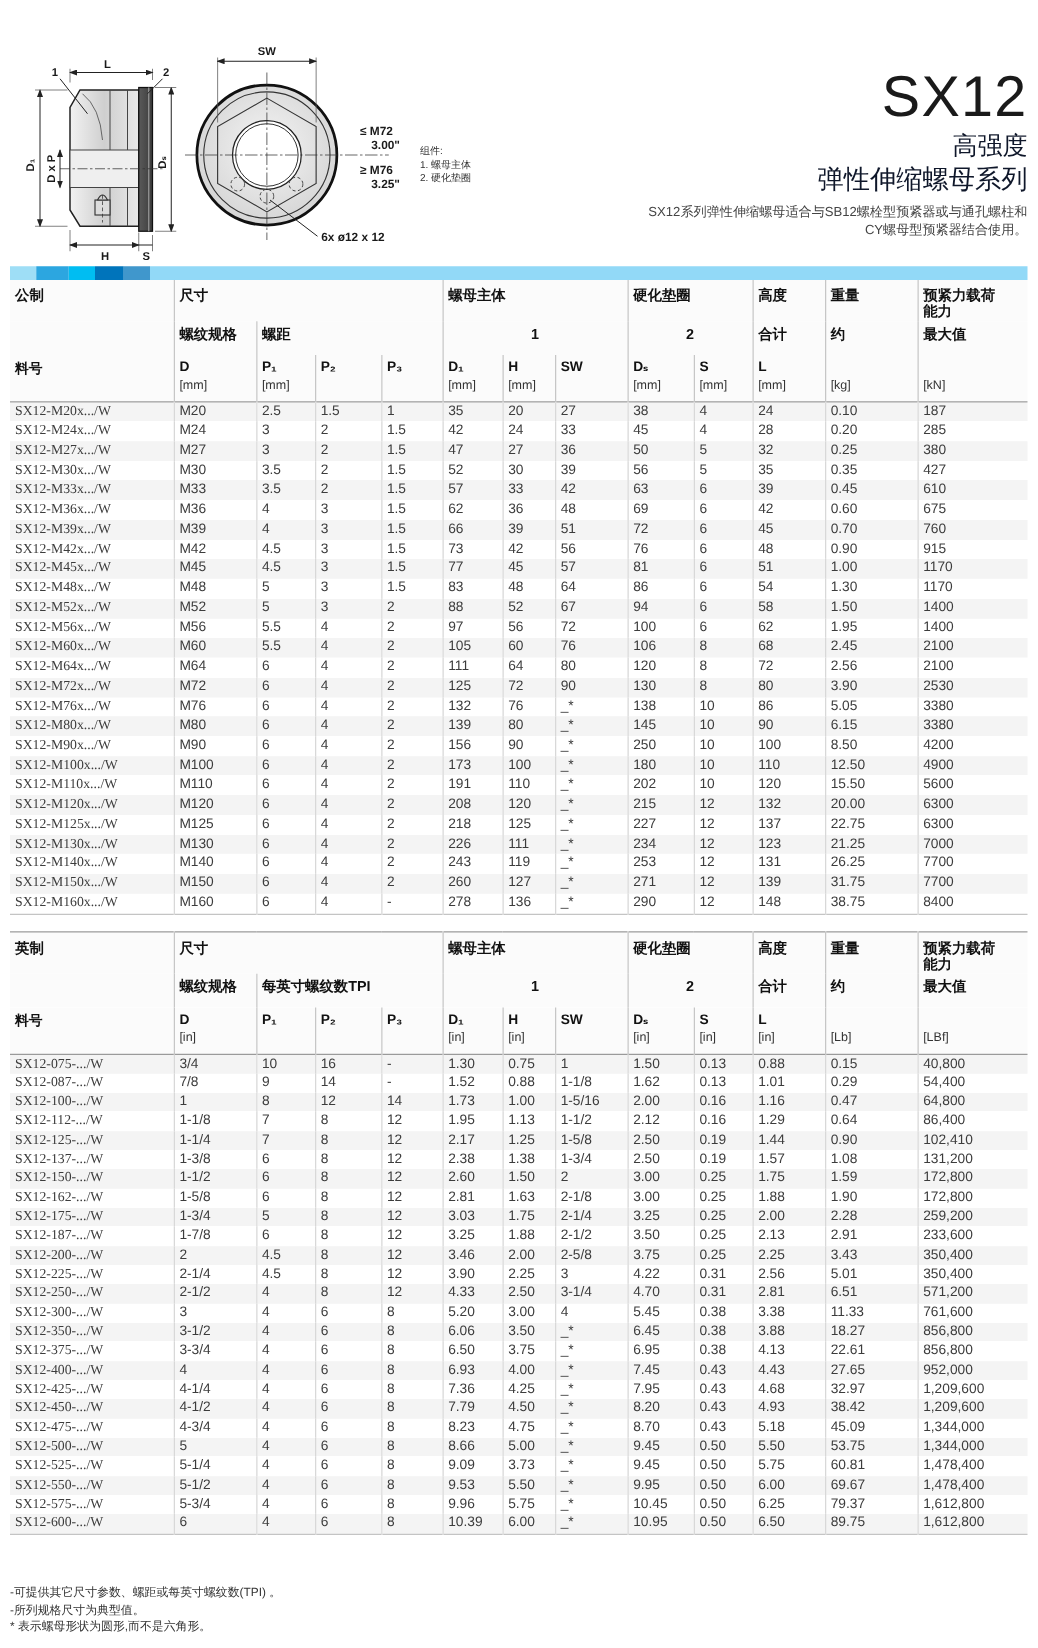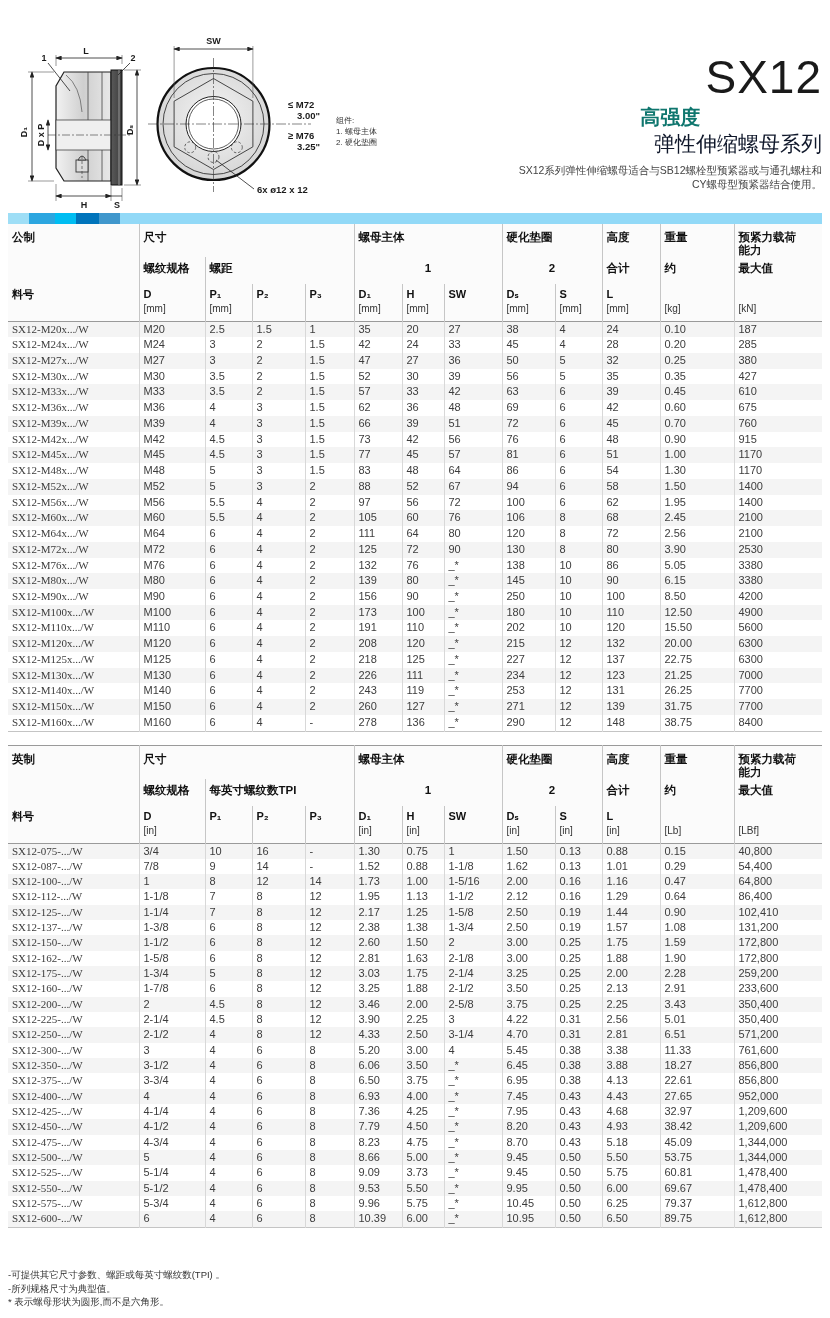--- a/index.html
+++ b/index.html
@@ -7,21 +7,21 @@
   body {
     font-family: "Liberation Sans", "DejaVu Sans", sans-serif;
     color:#222; position:relative;
   }
   .page { width:830px; height:1318px; position:relative; overflow:hidden; background:#fff; }
 
   
   .top { position:relative; height:213px; }
   .titleblock { position:absolute; top:52px; right:8px; text-align:right; }
   .title-main { font-size:46px; line-height:50px; font-weight:400; color:#1a1a1a; letter-spacing:1px;}
-  .title-sub1 { font-size:20px; line-height:26px; font-weight:700; color:#0f766e; margin-top:2px;text-align:center;}
+  .title-sub1 { font-size:20px; line-height:26px; font-weight:400; color:#0f172a; margin-top:2px;}
   .title-sub2 { font-size:21px; line-height:27px; font-weight:500; color:#0f172a;}
   .title-desc { font-size:10.5px; line-height:14px; color:#444; margin-top:6px; }
   .diagram { position:absolute; left:6px; top:28px; }
 
   
   .brandbar { position:absolute; top:213px; left:8px; width:814px; height:11px; display:flex; }
   .brandbar div { height:11px; }
 
   
   .tbl { width:814px; margin-left:8px; border-collapse:collapse; table-layout:fixed; }
@@ -896,21 +896,21 @@
           <td>3.03</td>
           <td>1.75</td>
           <td>2-1/4</td>
           <td>3.25</td>
           <td>0.25</td>
           <td>2.00</td>
           <td>2.28</td>
           <td>259,200</td>
         </tr>
         <tr>
-          <td>SX12-160-.../W</td>
+          <td>SX12-187-.../W</td>
           <td>1-7/8</td>
           <td>6</td>
           <td>8</td>
           <td>12</td>
           <td>3.25</td>
           <td>1.88</td>
           <td>2-1/2</td>
           <td>3.50</td>
           <td>0.25</td>
           <td>2.13</td>

